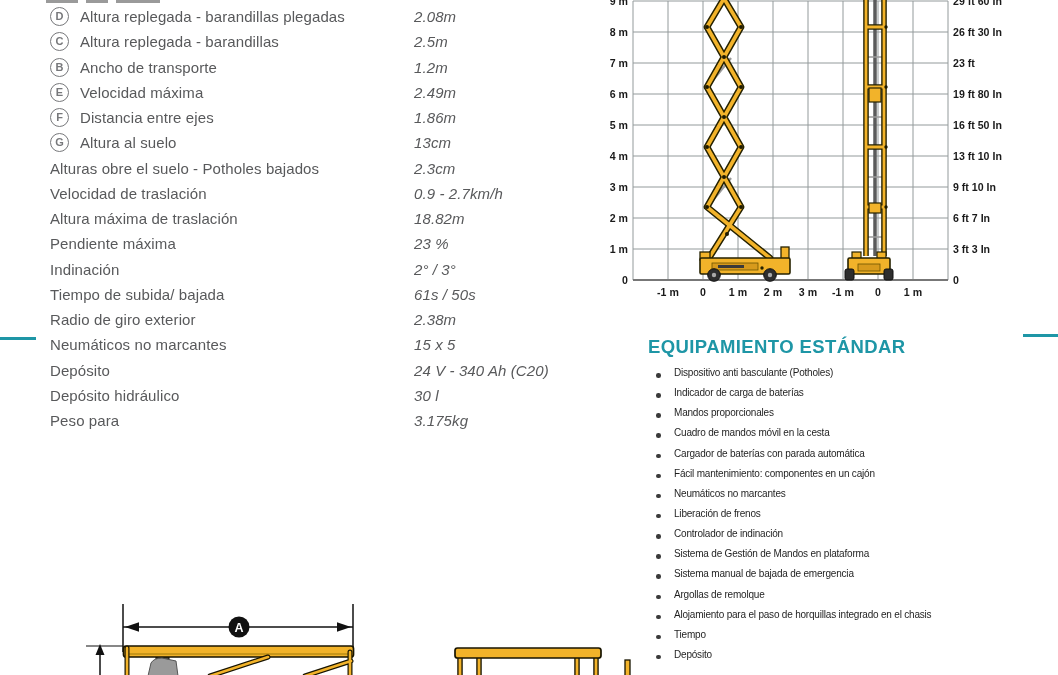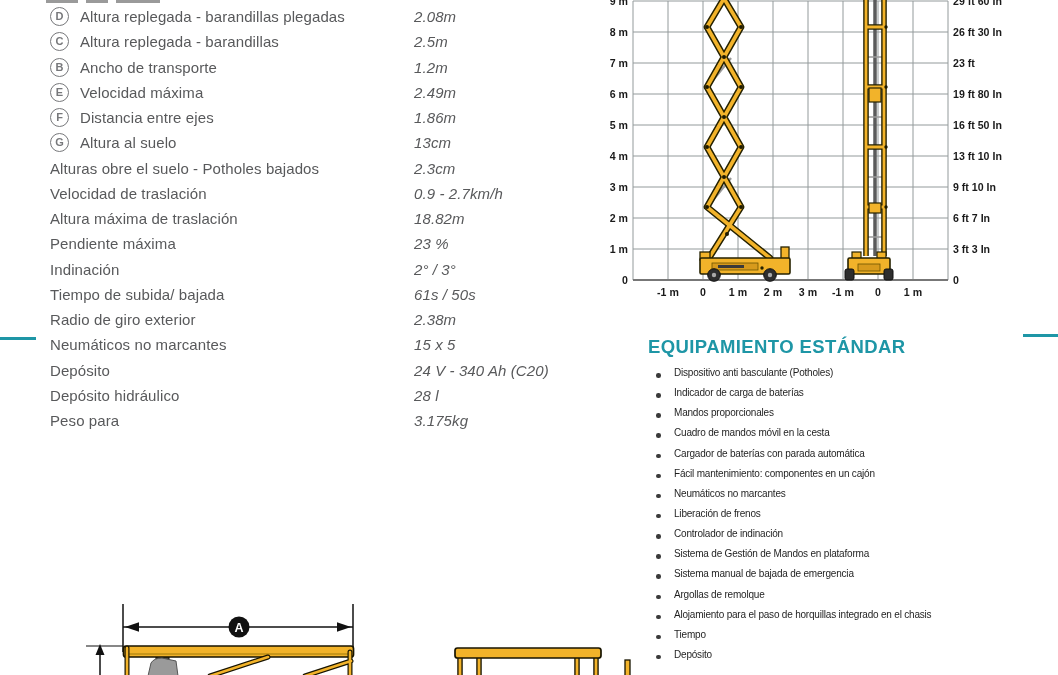--- a/index.html
+++ b/index.html
@@ -106,21 +106,21 @@
     <div class="spec-row">
       <span class="spec-label">Neumáticos no marcantes</span>
       <span class="spec-value">15 x 5</span>
     </div>
     <div class="spec-row">
       <span class="spec-label">Depósito</span>
       <span class="spec-value">24 V - 340 Ah (C20)</span>
     </div>
     <div class="spec-row">
       <span class="spec-label">Depósito hidráulico</span>
-      <span class="spec-value">28 l</span>
+      <span class="spec-value">30 l</span>
     </div>
     <div class="spec-row">
       <span class="spec-label">Peso para</span>
       <span class="spec-value">3.175kg</span>
     </div>
   </div>
 
 <div class="divider" style="left:0;top:337px;width:36px;"></div>
 <div class="divider" style="left:1023px;top:334px;width:35px;"></div>
 

